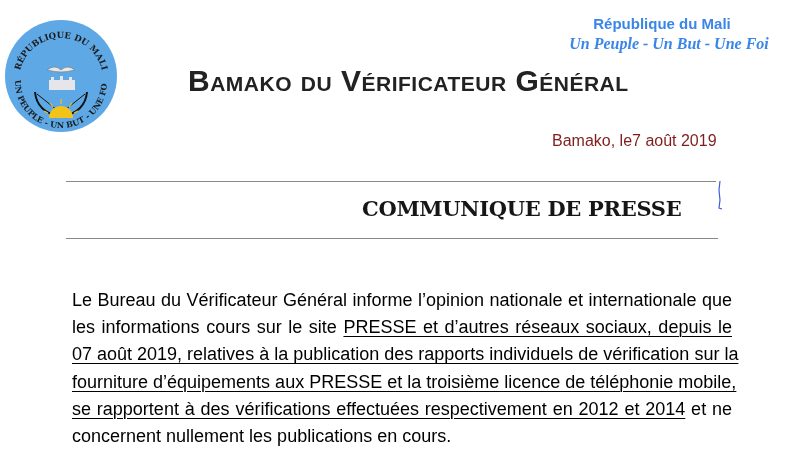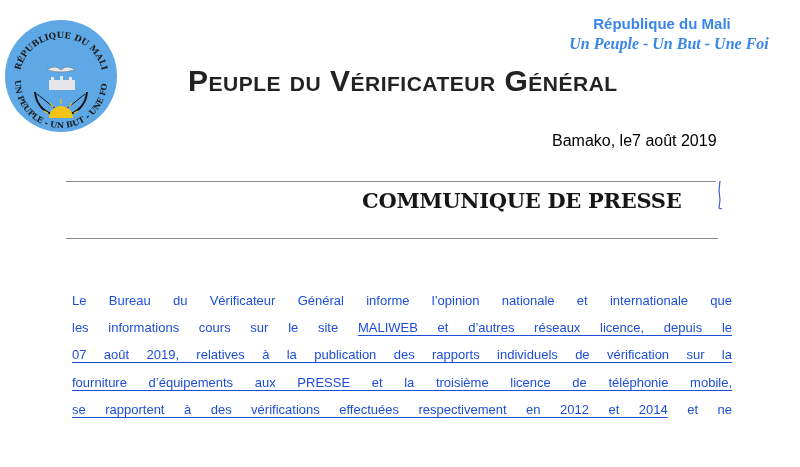--- a/index.html
+++ b/index.html
@@ -24,37 +24,37 @@
   .rep-motto { font-family: "Liberation Serif", serif; font-style: italic; font-weight: bold; font-size: 16px; line-height: 20px; padding-left: 14px; }
   .bureau-title {
     position: absolute; left: 188px; top: 64px;
     font-family: "Liberation Sans", sans-serif; font-weight: bold;
     font-size: 30px; letter-spacing: 0.5px; color: #222;
     font-variant: small-caps;
     white-space: nowrap;
   }
   .date-line {
     position: absolute; left: 552px; top: 132px;
-    font-size: 16px; color: #000000; white-space: nowrap;
+    font-size: 16px; color: #7f1d1d; white-space: nowrap;
   }
   .rule { position: absolute; left: 66px; height: 1px; background: #8a8a8a; }
   .rule-top { top: 181px; width: 650px; }
   .rule-bottom { top: 238px; width: 652px; }
   .press-title {
-    position: absolute; left: 362px; top: 188px;
+    position: absolute; left: 362px; top: 196px;
     font-family: "DejaVu Serif", serif; font-weight: bold; font-size: 21px;
     color: #161616; white-space: nowrap; letter-spacing: -0.3px;
   }
   .pen-mark {
     position: absolute; left: 717px; top: 180px; width: 6px; height: 30px;
   }
   .body-text {
     position: absolute; left: 72px; top: 287px; width: 660px;
-    font-family: "Liberation Sans", sans-serif; font-size: 13px; line-height: 27.2px;
-    color: #1d4ed8;
+    font-family: "Liberation Sans", sans-serif; font-size: 18px; line-height: 27.2px;
+    color: #000000;
   }
   .line { display: block; white-space: nowrap; text-align: justify; text-align-last: justify; }
   .line.last { text-align-last: left; }
   .ul { text-decoration: underline; text-underline-offset: 3px; text-decoration-thickness: 1px; }
 </style>
 </head>
 <body>
 
 <div class="seal">
   <svg width="112" height="112" viewBox="0 0 112 112">
@@ -90,30 +90,31 @@
       <line x1="69" y1="93" x2="73" y2="91"></line>
     </g>
   </svg>
 </div>
 
 <div class="rep-block">
   <div class="rep-name">République du Mali</div>
   <div class="rep-motto">Un Peuple - Un But - Une Foi</div>
 </div>
 
-<div class="bureau-title">Peuple du Vérificateur Général</div>
+<div class="bureau-title">Bamako du Vérificateur Général</div>
 
 <div class="date-line">Bamako, le7 août 2019</div>
 
 <div class="rule rule-top"></div>
 <div class="press-title">COMMUNIQUE DE PRESSE</div>
 <svg class="pen-mark" viewBox="0 0 6 30">
   <path d="M3 1 L2 10 L3 20 L2 28 L5 29" fill="none" stroke="#3b5fd6" stroke-width="1.2"></path>
 </svg>
 <div class="rule rule-bottom"></div>
 
 <div class="body-text">
   <span class="line"><span>Le Bureau du Vérificateur Général informe l’opinion nationale et internationale que</span></span>
-  <span class="line"><span>les informations cours sur le site </span><span class="ul">MALIWEB et d’autres réseaux licence, depuis le</span></span>
+  <span class="line"><span>les informations cours sur le site </span><span class="ul">PRESSE et d’autres réseaux sociaux, depuis le</span></span>
   <span class="line"><span class="ul">07 août 2019, relatives à la publication des rapports individuels de vérification sur la</span></span>
   <span class="line"><span class="ul">fourniture d’équipements aux PRESSE et la troisième licence de téléphonie mobile,</span></span>
   <span class="line"><span class="ul">se rapportent à des vérifications effectuées respectivement en 2012 et 2014</span><span> et ne</span></span>
+  <span class="line last"><span>concernent nullement les publications en cours.</span></span>
 </div>
 
 </body></html>

